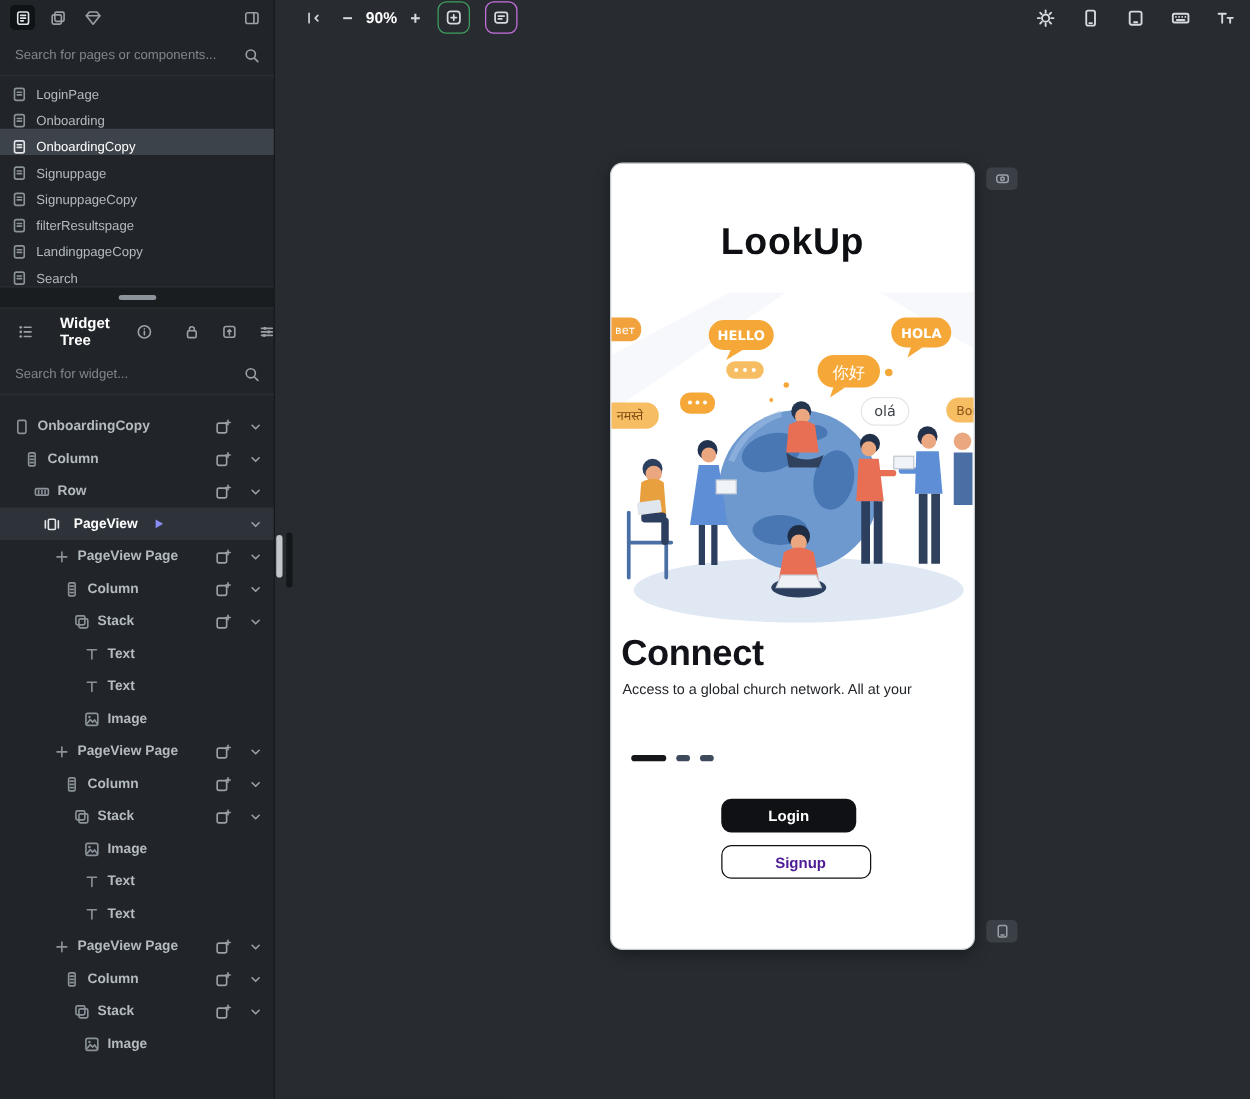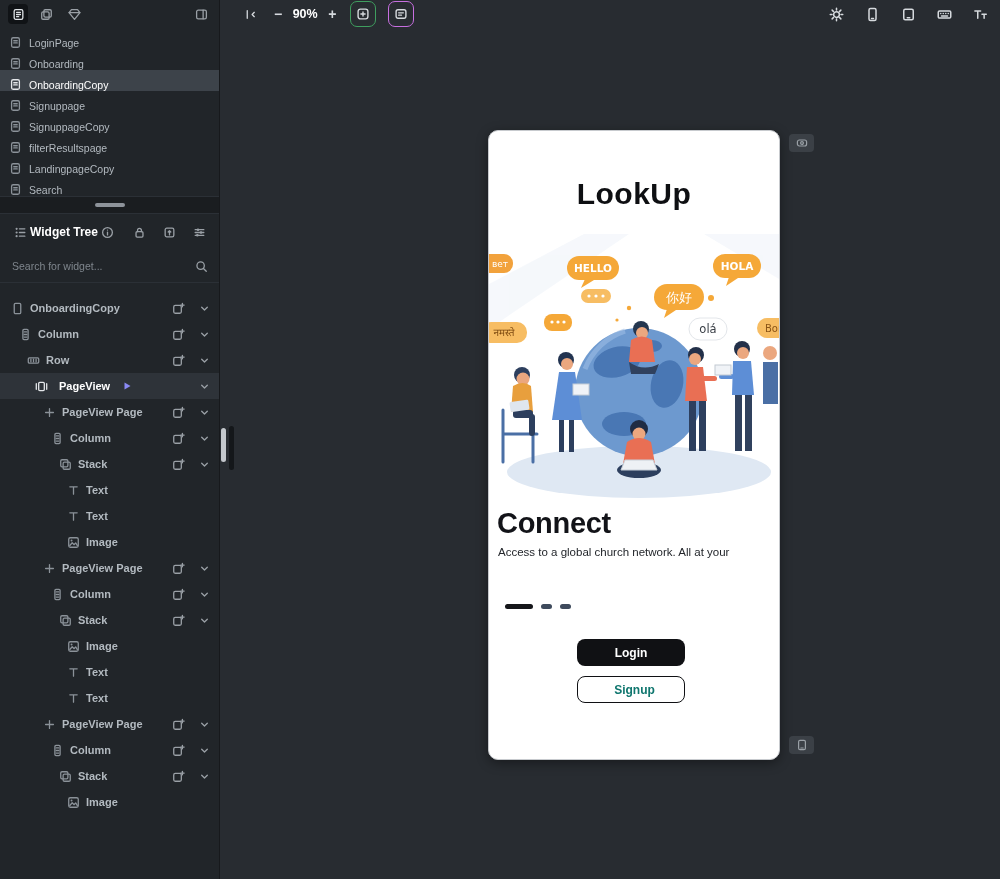--- a/index.html
+++ b/index.html
@@ -26,21 +26,21 @@
   .badge{width:12px;height:12px;border:1px solid #868d94;border-radius:50%;color:#b9bfc5;
          font-size:8px;line-height:12px;text-align:center;flex:none;}
   .page-row{height:21px;display:flex;align-items:flex-end;gap:7px;padding:0 8px;
             color:#b3bac0;font-size:10.5px;font-weight:400;cursor:pointer;flex:none;}
   .page-row .icon-btn{width:14px;height:14px;color:#8b9299;}
   .page-row.selected{background:#3d434a;color:#ffffff;}
   .page-row.selected .icon-btn{color:#e4e7ea;}
   .divider{height:16px;background:#1a1d20;border-top:1px solid #2b3036;border-bottom:1px solid #2b3036;
            display:flex;align-items:center;justify-content:center;flex:none;}
   .divider .handle{width:30px;height:4px;border-radius:2px;background:#8d939a;cursor:ns-resize;}
-  .wt-head{height:36px;display:flex;align-items:center;gap:0;padding:0 10px;flex:none;}
+  .wt-head{height:36px;display:flex;align-items:center;gap:18px;padding:0 10px;flex:none;}
   .wt-title{font-size:12px;font-weight:bold;color:#ffffff;}
   .wt-right{margin-left:auto;display:flex;gap:10px;align-items:center;}
   .tree{flex:1;overflow:hidden;padding-top:12px;}
   .tree-row{height:26px;display:flex;align-items:center;gap:6px;padding-right:8px;
             font-size:11px;font-weight:600;color:#b3bac0;cursor:pointer;}
   .tree-row .t-icon{width:14px;height:14px;color:#8b9299;}
   .tree-row.selected{background:#2e3339;color:#ffffff;}
   .tree-row.selected .t-icon{color:#e4e7ea;}
   .tree-row .right-icons{margin-left:auto;display:flex;gap:12px;align-items:center;}
   .tree-row .right-icons .icon-btn{width:14px;height:14px;}
@@ -77,22 +77,22 @@
   .connect{position:absolute;top:376px;left:8px;font-size:29px;font-weight:600;color:#121318;
            letter-spacing:-.3px;}
   .desc{position:absolute;top:414px;left:9px;width:272px;font-size:11.5px;line-height:1.35;
         color:#23262b;}
   .dots{position:absolute;top:473px;left:16px;display:flex;gap:8px;align-items:center;}
   .d1{width:28px;height:5px;border-radius:3px;background:#15161a;}
   .d2,.d3{width:11px;height:5px;border-radius:3px;background:#3e4a5c;}
   .btn-login{position:absolute;top:508px;left:88px;width:108px;height:27px;background:#101114;
              color:#ffffff;border-radius:8px;font-size:12px;font-weight:600;display:flex;
              align-items:center;justify-content:center;cursor:pointer;border:none;font-family:inherit;}
-  .btn-signup{position:absolute;top:545px;left:88px;width:108px;height:27px;background:#ffffff;
-             color:#0f766e;border-radius:8px;font-size:12px;font-weight:600;display:flex;
+  .btn-signup{position:absolute;top:545px;left:88px;width:120px;height:27px;background:#ffffff;
+             color:#4c1d95;border-radius:8px;font-size:12px;font-weight:600;display:flex;
              align-items:center;justify-content:center;cursor:pointer;border:1.5px solid #101114;
              box-sizing:border-box;font-family:inherit;padding-left:13px;}
   .mini-btn{position:absolute;width:25px;height:18px;background:#3b4046;border-radius:4px;
             display:flex;align-items:center;justify-content:center;color:#ced2d6;cursor:pointer;}
   .mini-btn svg{width:12px;height:12px;}
   .mini-top{left:789px;top:134px;}
   .mini-bottom{left:789px;top:736px;}
 </style>
 </head>
 <body>
@@ -121,20 +121,29 @@
         </span>
       <span class="spacer"></span>
       <span class="icon-btn">
           <svg viewBox="0 0 12 12" fill="none" stroke="currentColor" stroke-width="1.2" stroke-linecap="round" stroke-linejoin="round">
             <rect x="1.5" y="2" width="9" height="8" rx="1.5"></rect>
             <path d="M7.5 2v8"></path>
           </svg>
         </span>
     </div>
 
+    <div class="search-row">
+      <input placeholder="Search for pages or components..." style="">
+      <span class="icon-btn">
+          <svg viewBox="0 0 12 12" fill="none" stroke="currentColor" stroke-width="1.2" stroke-linecap="round" stroke-linejoin="round">
+            <circle cx="5.2" cy="5.2" r="3.4"></circle>
+            <path d="M7.8 7.8l2.6 2.6"></path>
+          </svg>
+        </span>
+    </div>
 
 
     <div id="pages-list">
         <div class="page-row">
           <span class="icon-btn">
             <svg viewBox="0 0 12 12" fill="none" stroke="currentColor" stroke-width="1.2" stroke-linecap="round" stroke-linejoin="round">
               <rect x="2.4" y="1.6" width="7.2" height="8.8" rx="1.4"></rect>
               <path d="M4.4 4.4h3.2M4.4 6.4h3.2"></path>
             </svg>
           </span>

